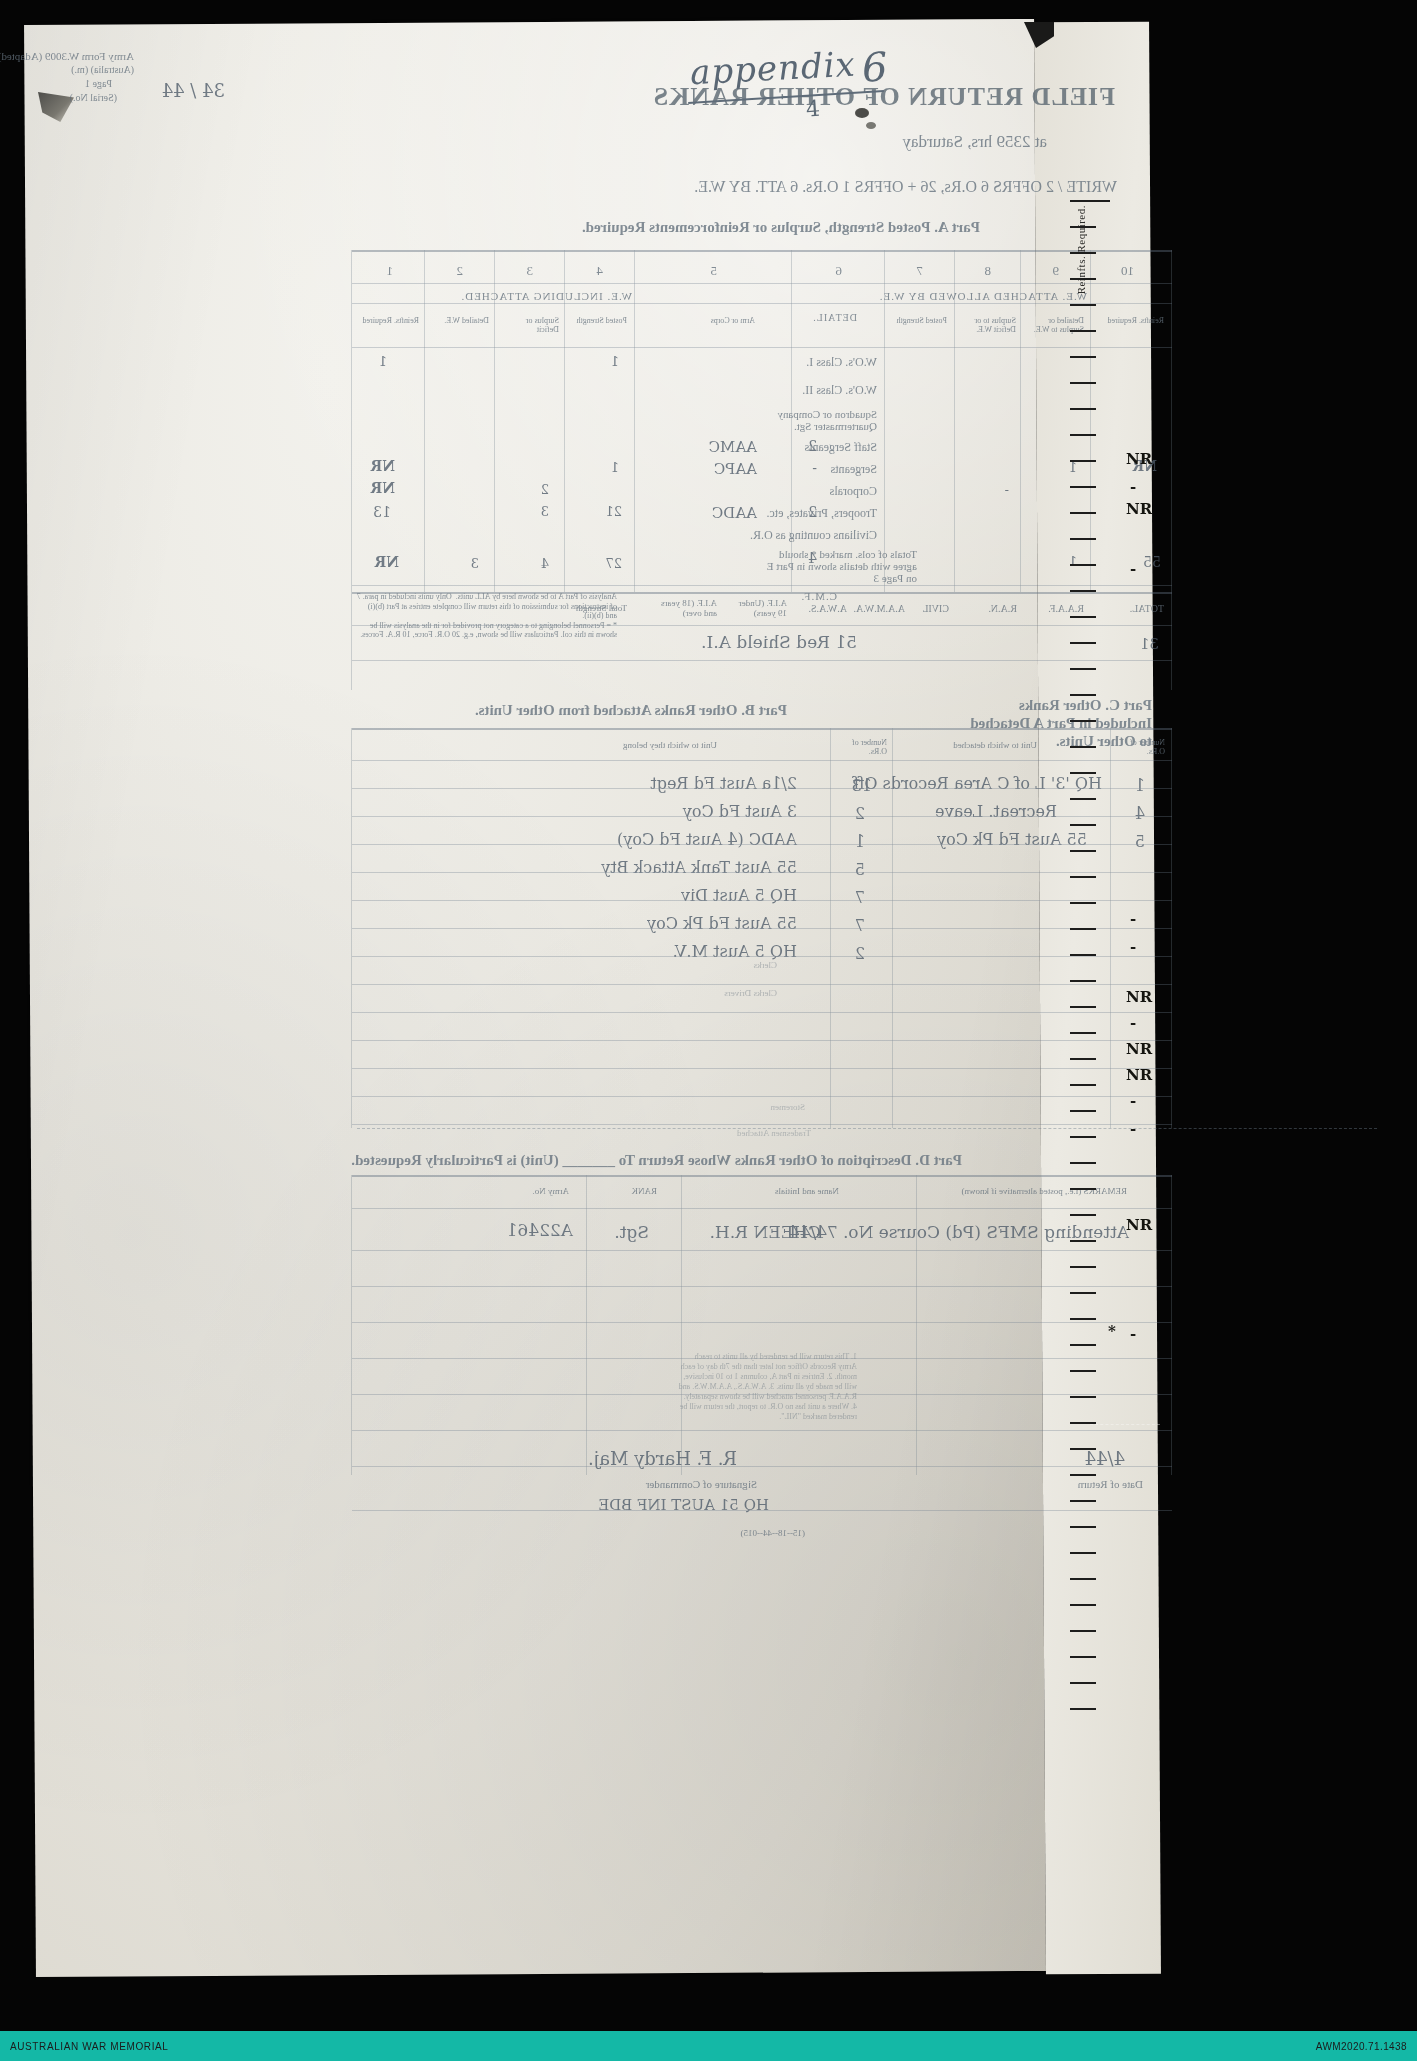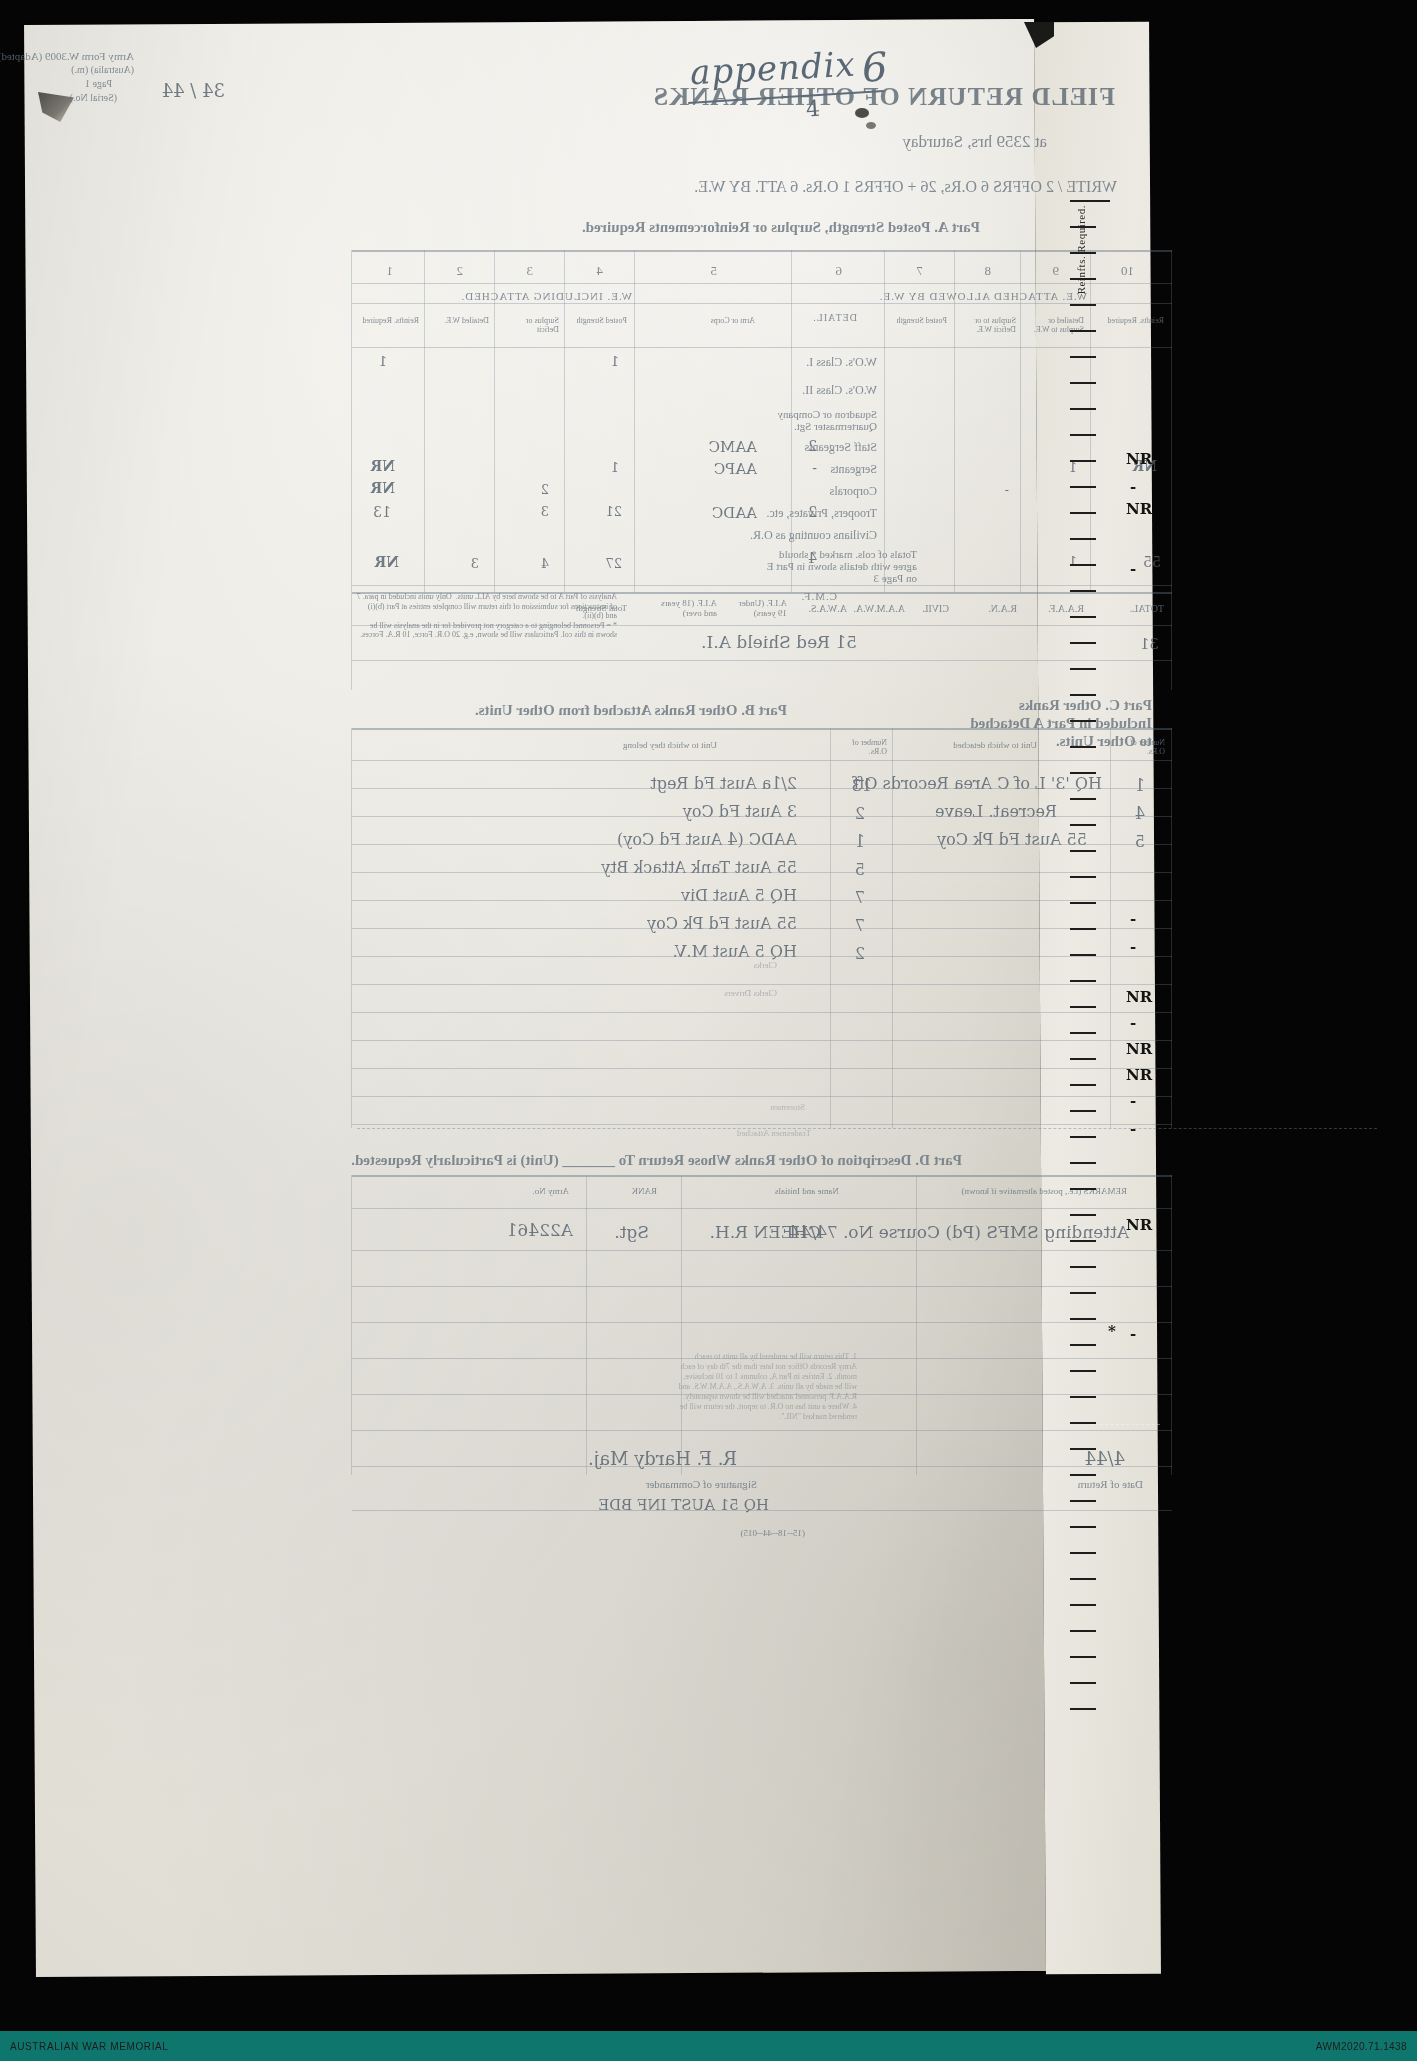--- a/index.html
+++ b/index.html
@@ -203,21 +203,21 @@
     color: #1a1a16;
   }
 
   
   #credit-bar {
     position: absolute;
     left: 0;
     bottom: 0;
     width: 1417px;
     height: 26px;
-    background: #0f766e;
+    background: #14b8a6;
     display: flex;
     align-items: center;
     justify-content: space-between;
     box-sizing: border-box;
     padding: 15px 10px;
   }
   #credit-left {
     font-size: 10px;
     letter-spacing: 0.6px;
     color: #1b1b1b;

